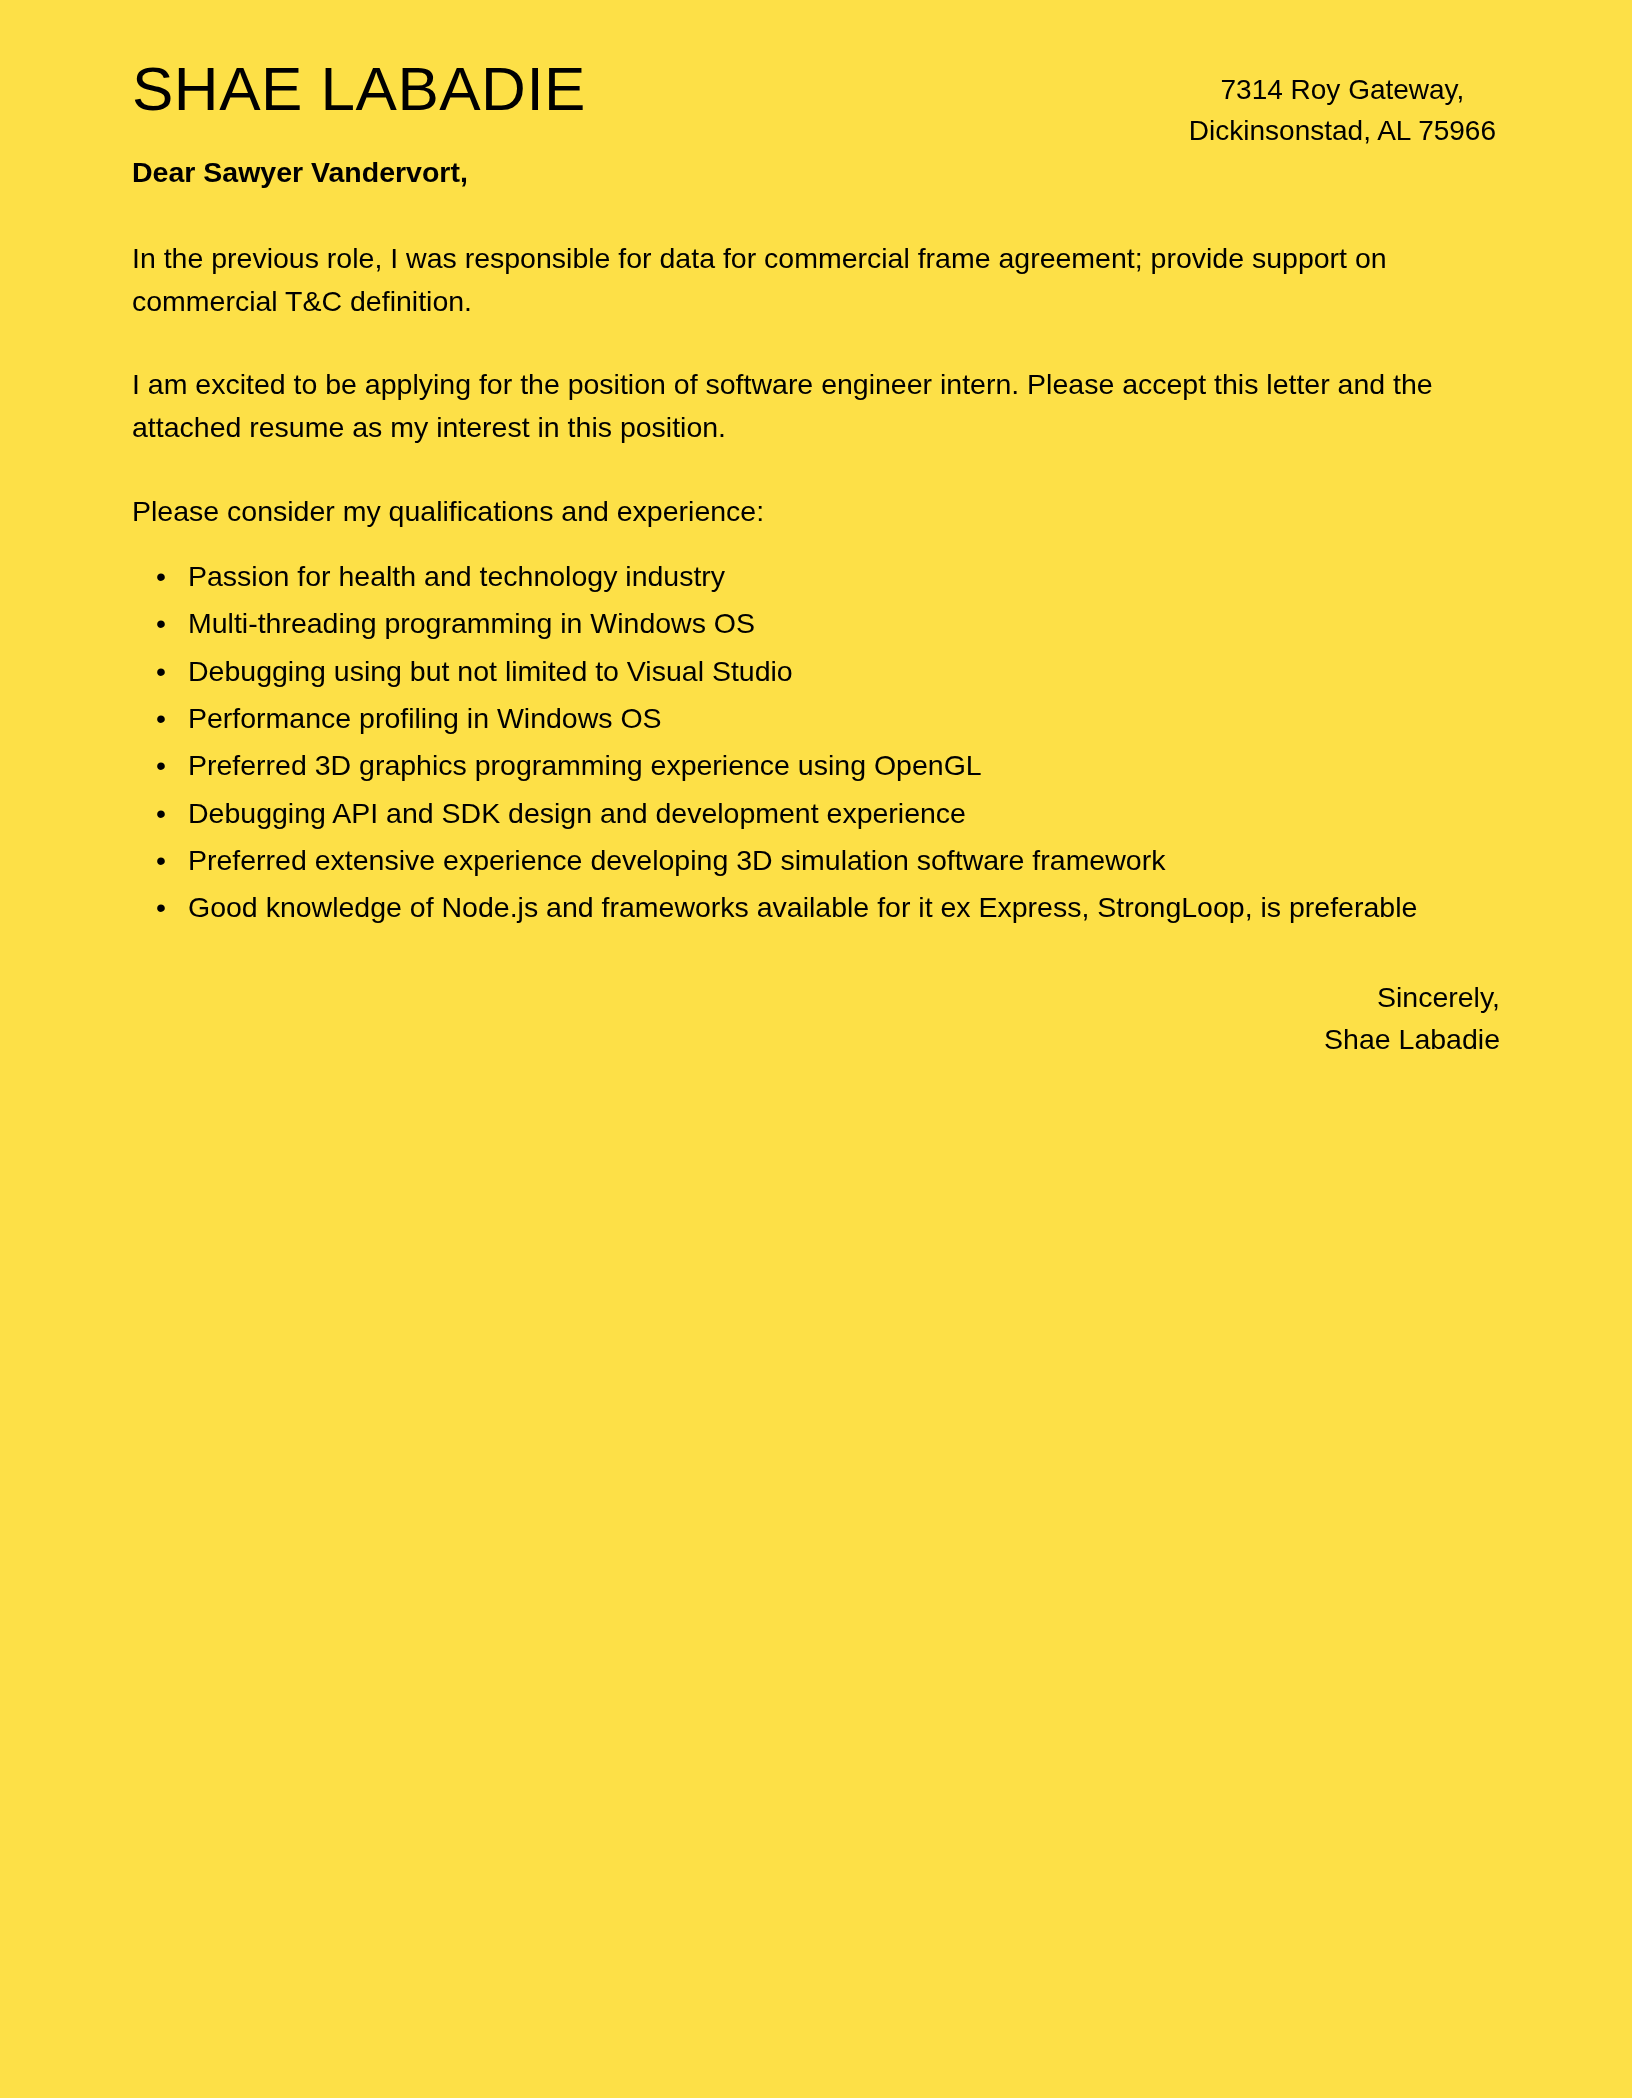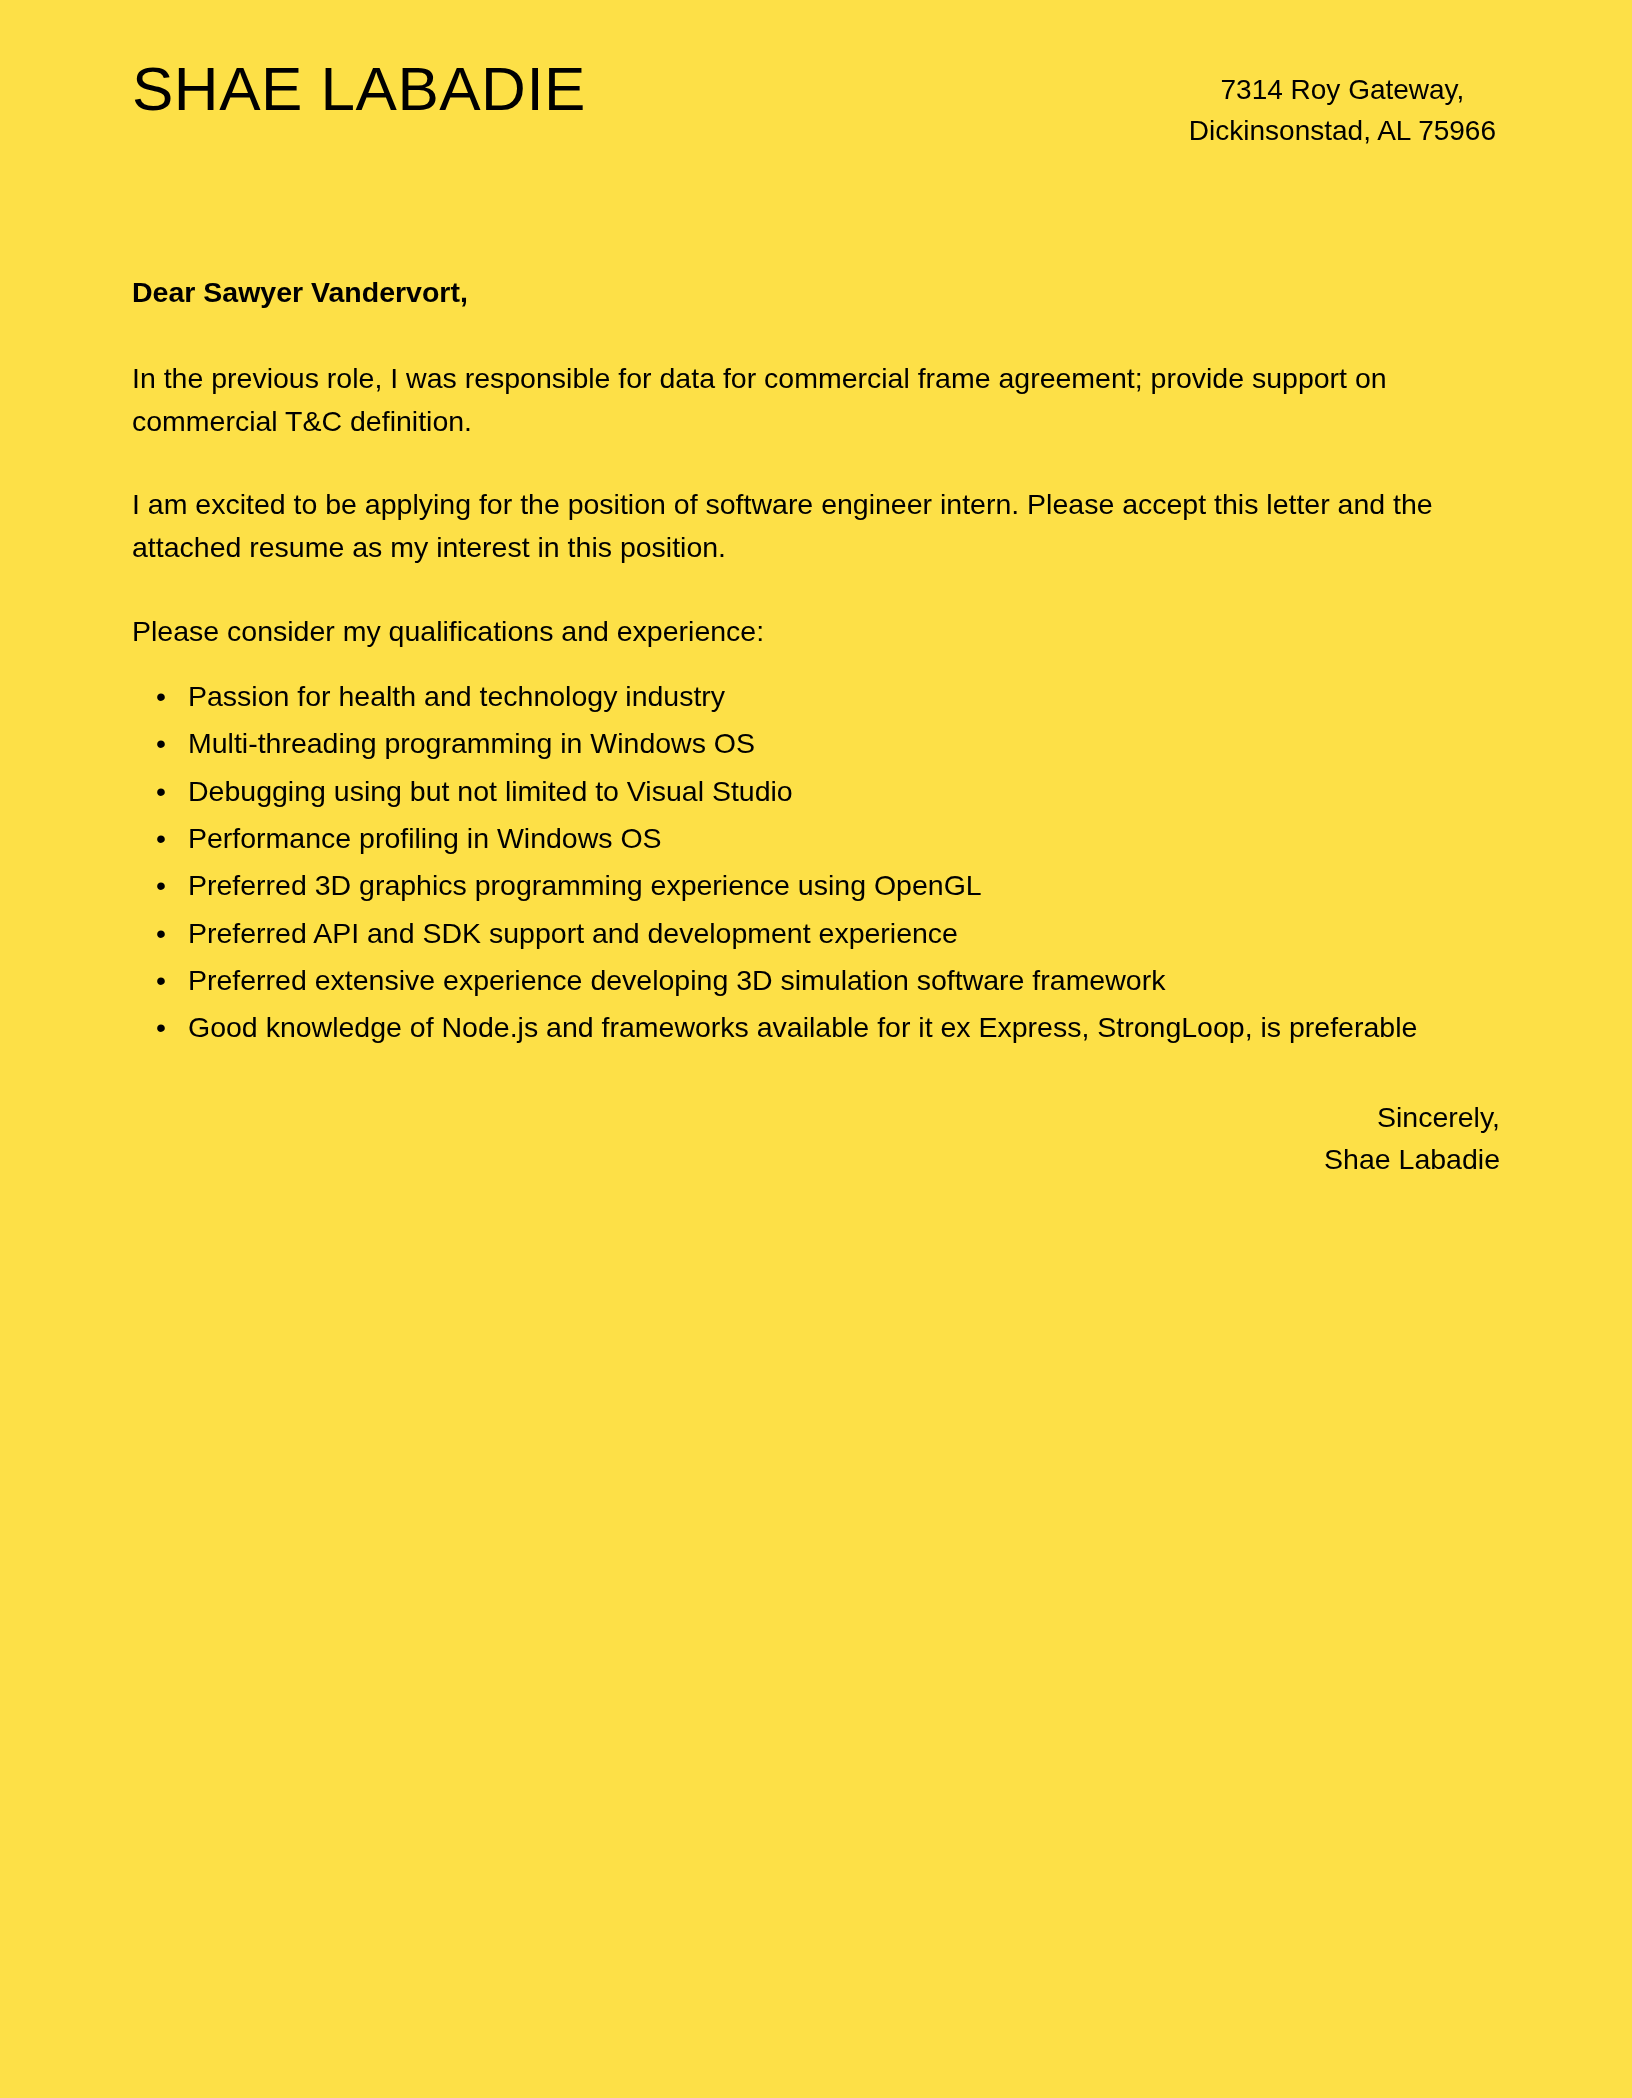--- a/index.html
+++ b/index.html
@@ -44,21 +44,20 @@
     padding-top: 14px;
     padding-right: 4px;
   }
   .address-line {
     display: block;
     white-space: nowrap;
   }
 
   
   .letter-body {
-    margin-top: 120px;
     font-size: 28.5px;
     line-height: 1.52;
   }
   .salutation {
     font-weight: 700;
     margin: 0 0 42px 0;
     font-size: 28.5px;
   }
   .body-paragraph {
     margin: 0 0 40px 0;
@@ -138,21 +137,21 @@
       <li class="qualification-item">
         <span class="bullet-marker">•</span>
         <span>Performance profiling in Windows OS</span>
       </li>
       <li class="qualification-item">
         <span class="bullet-marker">•</span>
         <span>Preferred 3D graphics programming experience using OpenGL</span>
       </li>
       <li class="qualification-item">
         <span class="bullet-marker">•</span>
-        <span>Preferred API and SDK support and development experience</span>
+        <span>Debugging API and SDK design and development experience</span>
       </li>
       <li class="qualification-item">
         <span class="bullet-marker">•</span>
         <span>Preferred extensive experience developing 3D simulation software framework</span>
       </li>
       <li class="qualification-item">
         <span class="bullet-marker">•</span>
         <span>Good knowledge of Node.js and frameworks available for it ex Express, StrongLoop, is preferable</span>
       </li>
     </ul>

